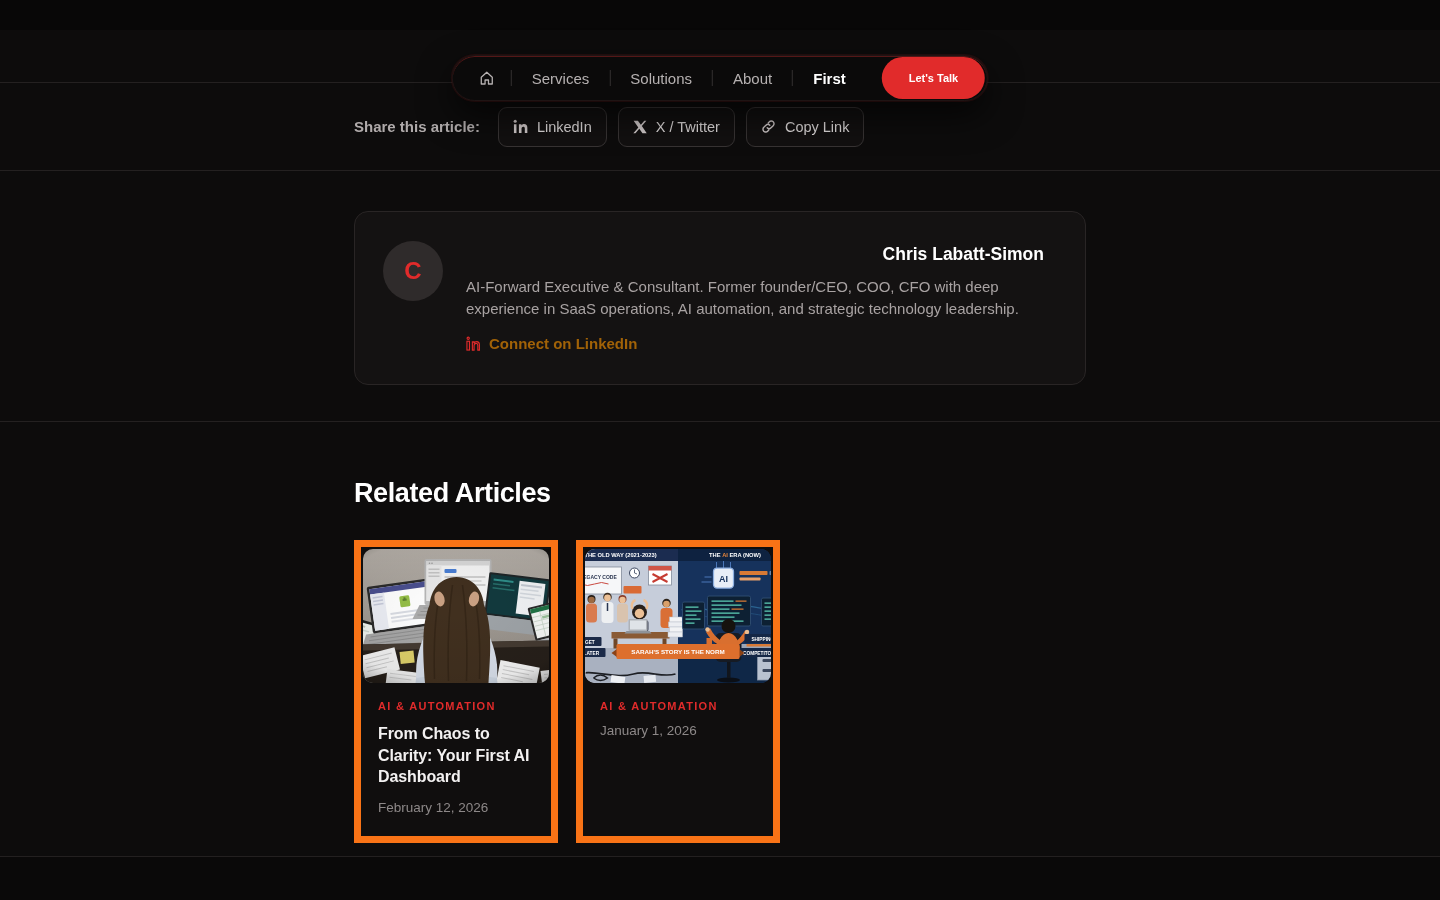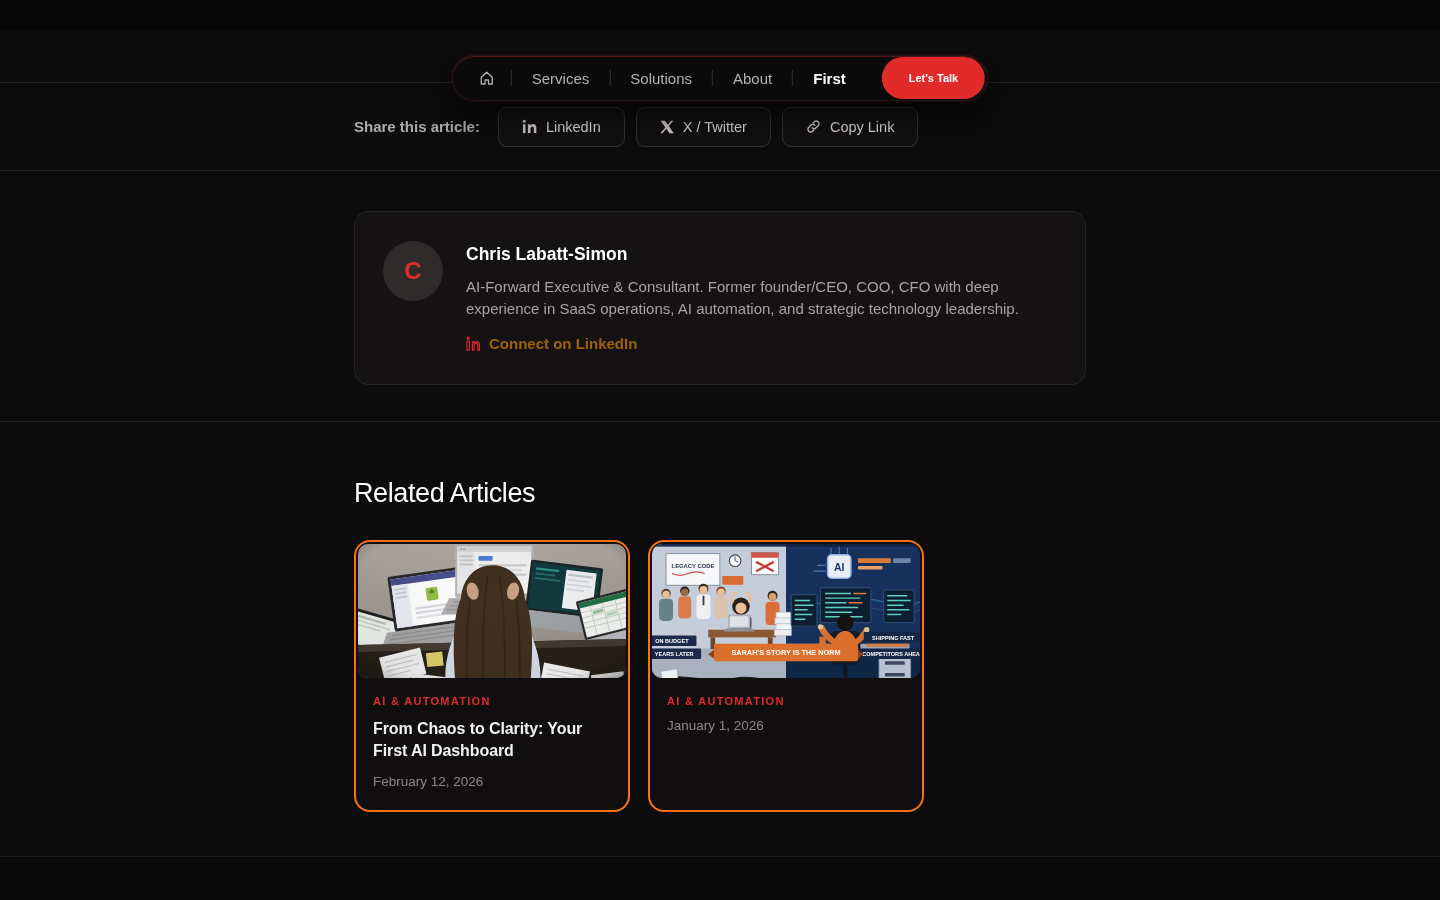--- a/index.html
+++ b/index.html
@@ -39,52 +39,52 @@
     padding:0 27px; border:none; cursor:pointer;
     font-family:"Liberation Sans", sans-serif;
   }
 
   
   .share-section { height:88px; border-bottom:1px solid #242121; display:flex; align-items:center; }
   .share-row { display:flex; align-items:center; gap:11px; }
   .share-label { color:#b0abab; font-weight:bold; font-size:15px; margin-right:7px; }
   .share-btn {
     display:inline-flex; align-items:center; gap:9px;
-    height:40px; padding:0 23px; border-radius:9px;
+    height:40px; padding:0 14px; border-radius:9px;
     background:#121010; border:1px solid #373333;
     color:#dcd8d8; font-size:14.5px; cursor:pointer;
     font-family:"Liberation Sans", sans-serif;
   }
   .share-btn svg { flex:none; }
 
   
   .author-section { border-bottom:1px solid #242121; padding:40px 0 36px; }
   .author-card {
     background:#141212; border:1px solid #292525; border-radius:14px;
     padding:29px 28px; display:flex; gap:23px;
   }
   .avatar {
     width:60px; height:60px; border-radius:50%; flex:none;
     background:#2f2b2b; color:#e12b2b; font-weight:bold; font-size:24px;
     display:flex; align-items:center; justify-content:center;
   }
-  .author-name { color:#fff; font-size:17.5px; font-weight:bold; margin:3px 0 11px; }
+  .author-name { color:#fff; font-size:17.5px; font-weight:bold; margin:3px 0 11px;text-align:right; }
   .author-bio { color:#a8a2a2; font-size:15px; line-height:1.48; max-width:578px; margin:0 0 15px; }
   .li-link {
     color:#a16207; font-size:15px; font-weight:bold; text-decoration:none;
     display:inline-flex; align-items:center; gap:8px; cursor:pointer;
   }
 
   
   .related-section { padding-top:56px; }
-  .related-heading { color:#fff; font-size:27px; font-weight:normal; letter-spacing:-0.4px; margin:0 0 31px; }
+  .related-heading { color:#fff; font-size:27px; font-weight:bold; letter-spacing:-0.4px; margin:0 0 31px; }
   .cards { display:flex; gap:18px; }
   .card {
-    width:276px; background:#100e0e; border:2px solid #f97316;
-    border-radius:16px; overflow:hidden; cursor:pointer;
+    width:204px; background:#100e0e; border:7px solid #f97316;
+    border-radius:0; overflow:hidden; cursor:pointer;
   }
   .card-img { margin:2px; height:134px; border-radius:10px; overflow:hidden; background:#1a1818; }
   .card-img svg { display:block; width:100%; height:100%; }
   .card-body { padding:15px 17px 21px; }
   .card-category { color:#e12b2b; font-size:11px; font-weight:bold; letter-spacing:1.3px; margin-bottom:11px; }
   .card-title { color:#f3f1f1; font-size:16px; font-weight:bold; line-height:1.33; margin:0 0 13px; letter-spacing:-0.1px; }
   .card-date { color:#8d8888; font-size:13.5px; }
 
   
   .site-footer {

